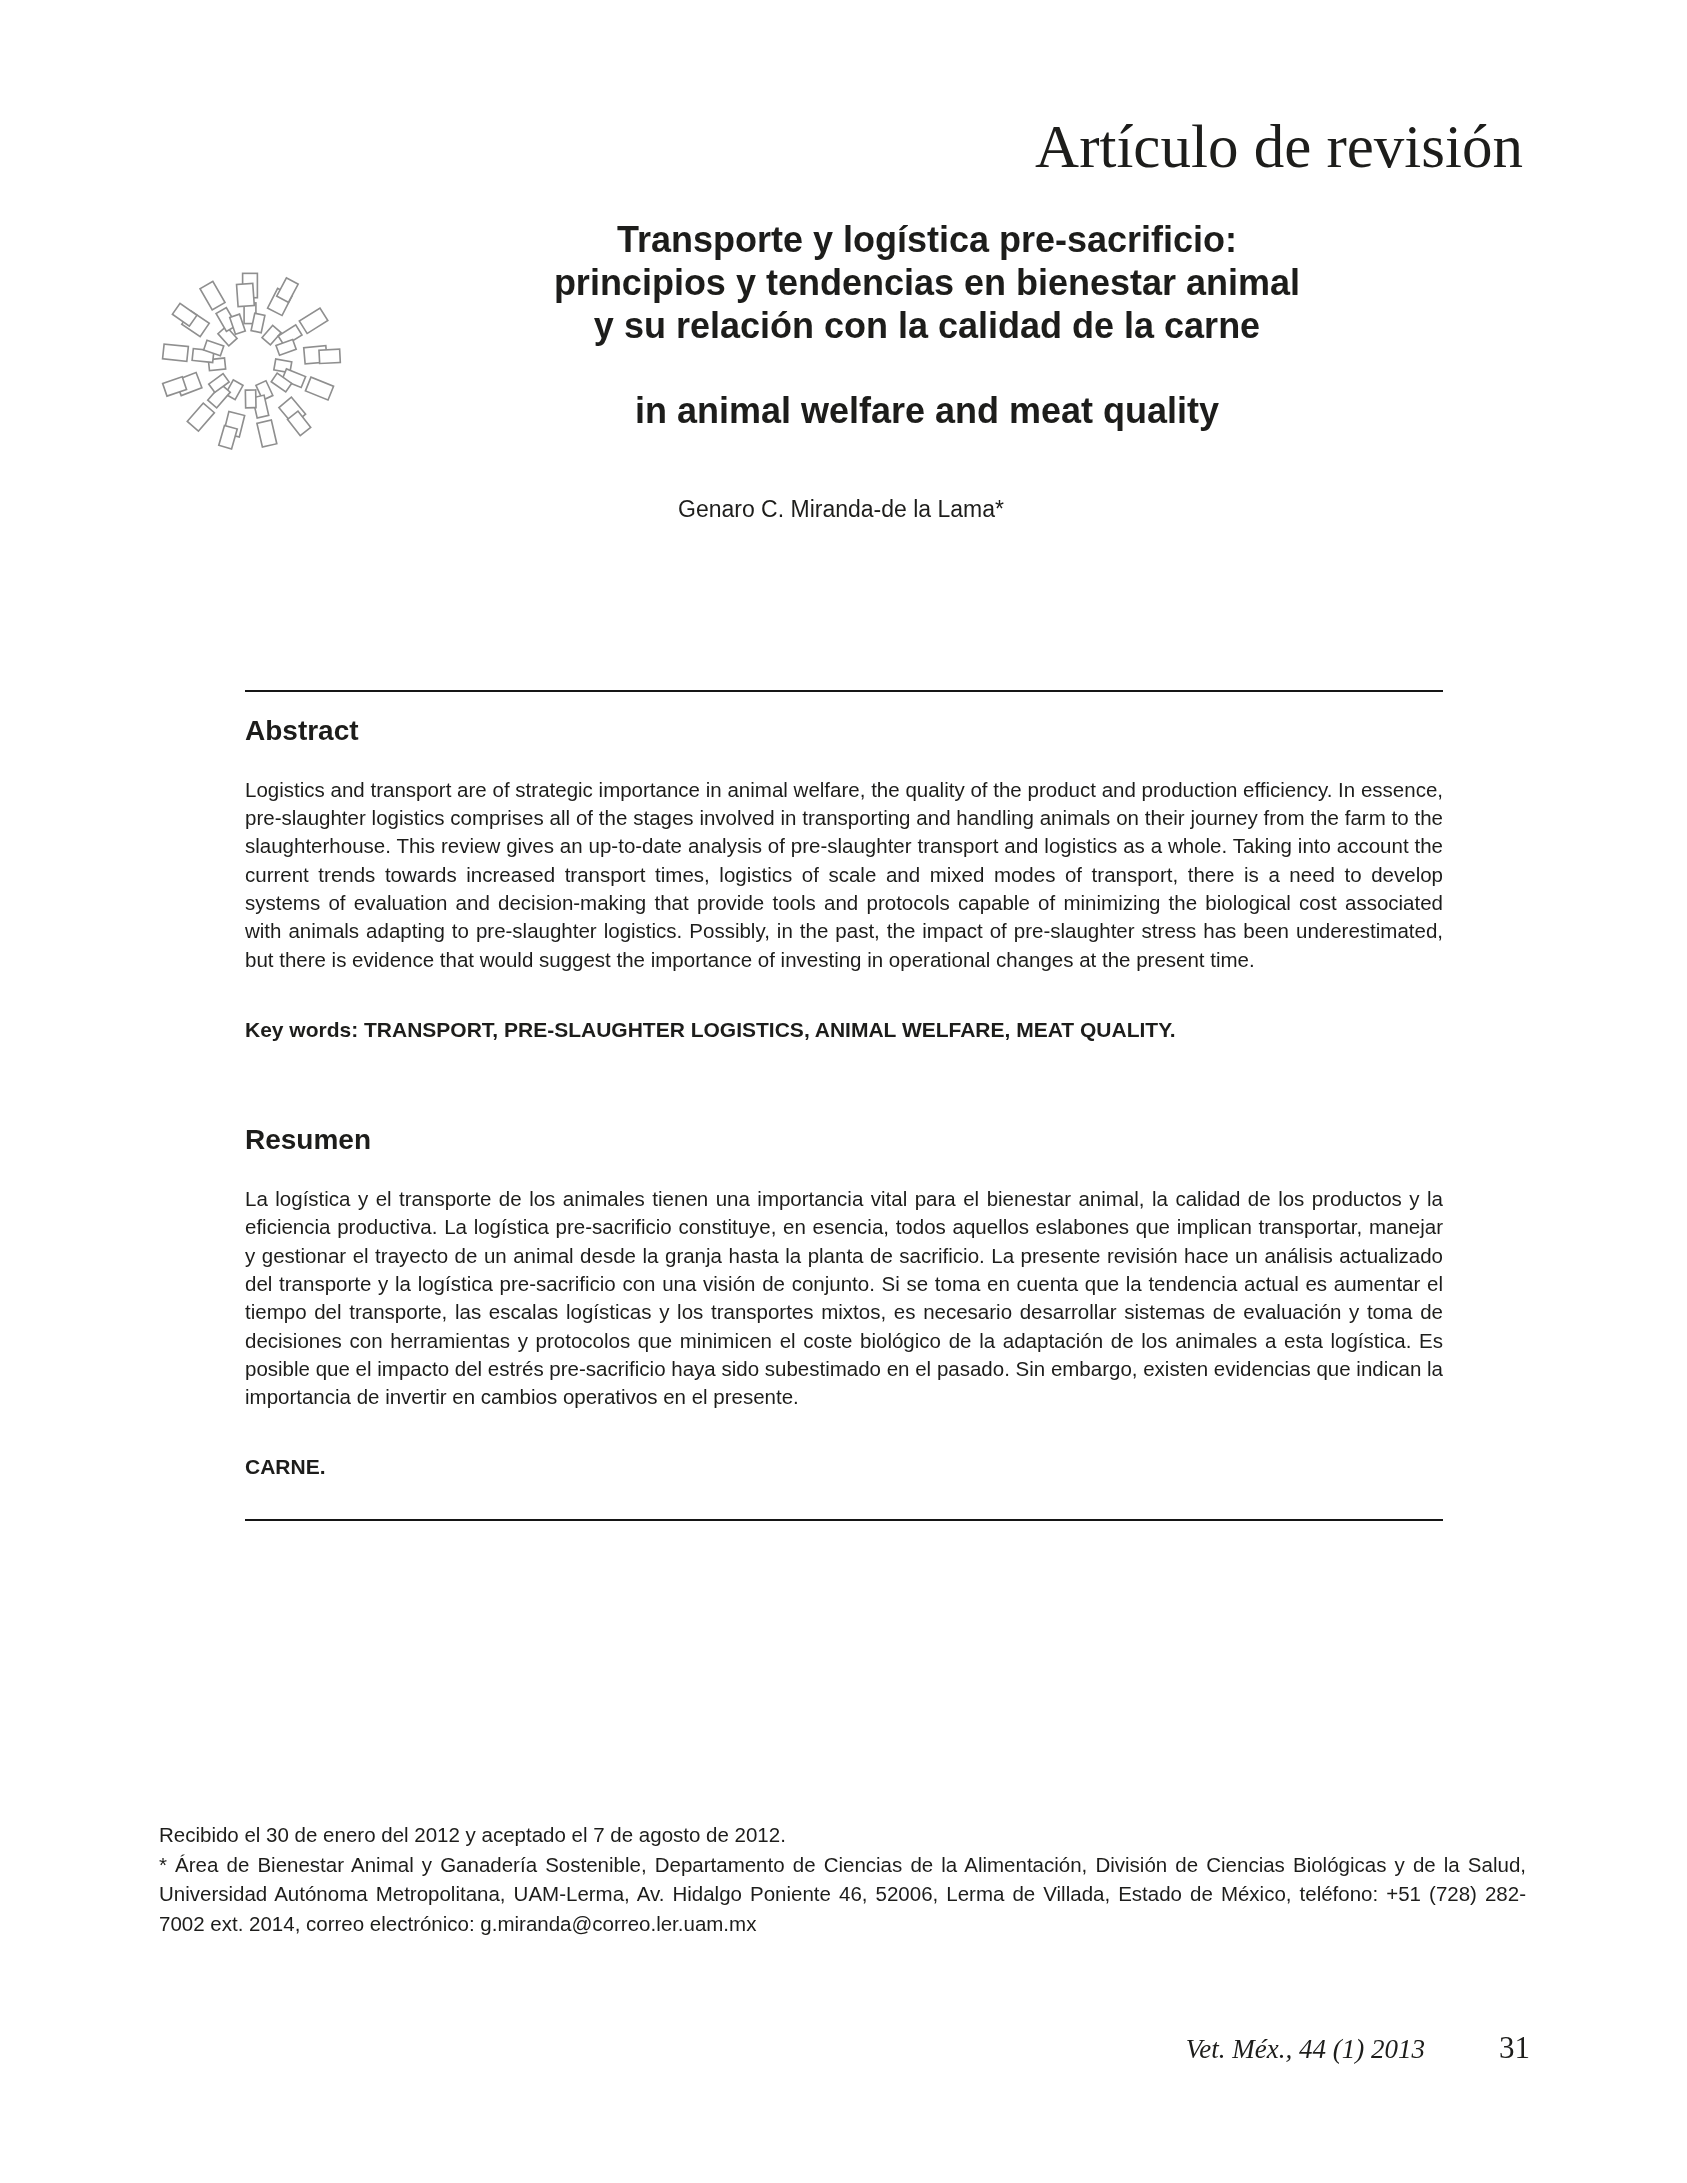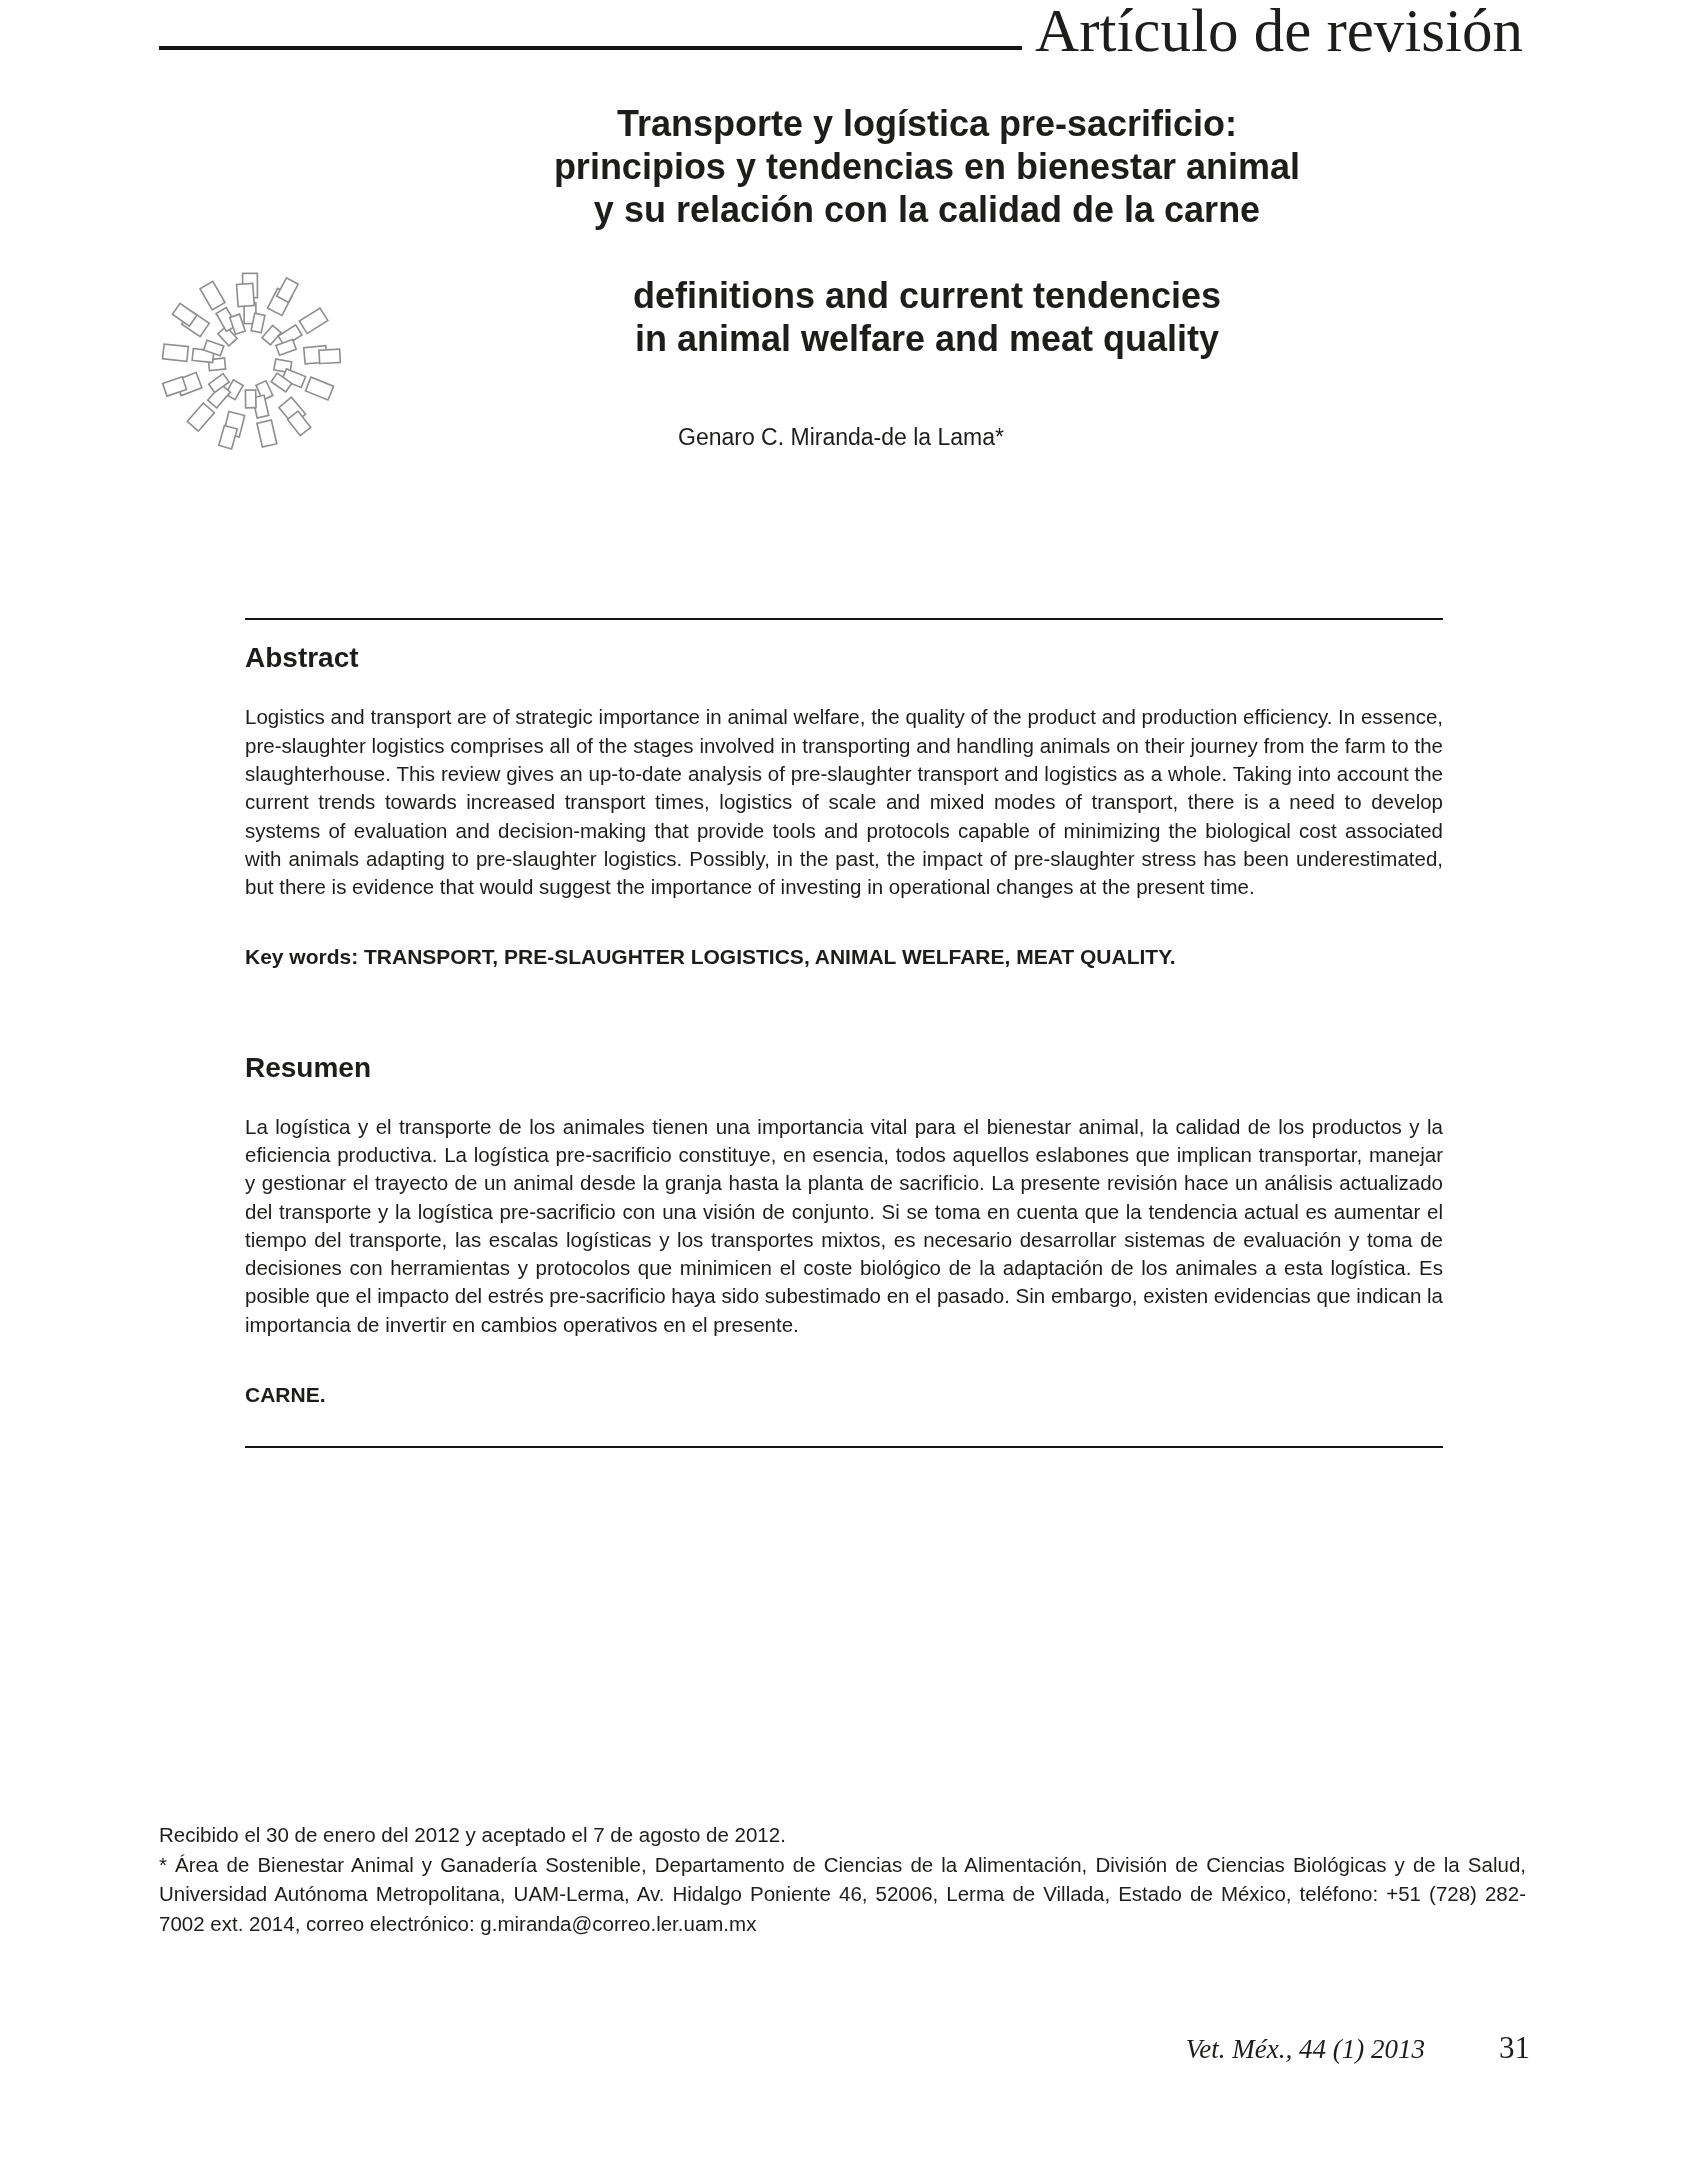--- a/index.html
+++ b/index.html
@@ -12,20 +12,22 @@
     color: #1d1d1b;
     font-family: "Liberation Sans", sans-serif;
     overflow: hidden;
   }
 
   
   .header-row {
     display: flex;
     align-items: flex-end;
     margin: 0 165px 0 159px;
+    padding-top: 101px;
+    flex-direction: column;
   }
   .header-rule {
     flex: 1 1 auto;
     border-bottom: 4.6px solid #161616;
     margin-bottom: 10.6px;
     margin-right: 13.2px;
   }
   .section-label {
     font-family: "Liberation Serif", serif;
     font-size: 61px;
@@ -175,21 +177,20 @@
     </svg>
   </div>
 
   <div class="titles">
     <div class="title-block">
       <div>Transporte y logística pre-sacrificio:</div>
       <div>principios y tendencias en bienestar animal</div>
       <div>y su relación con la calidad de la carne</div>
     </div>
     <div class="title-block">
-      <div>definitions and current tendencies</div>
       <div>in animal welfare and meat quality</div>
     </div>
   </div>
 
   <div class="author">Genaro C. Miranda-de la Lama*</div>
 
   <hr class="rule rule-top">
 
   <h2 class="section-heading">Abstract</h2>
   <p class="body-text">Logistics and transport are of strategic importance in animal welfare, the quality of the product and production efficiency. In essence, pre-slaughter logistics comprises all of the stages involved in transporting and handling animals on their journey from the farm to the slaughterhouse. This review gives an up-to-date analysis of pre-slaughter transport and logistics as a whole. Taking into account the current trends towards increased transport times, logistics of scale and mixed modes of transport, there is a need to develop systems of evaluation and decision-making that provide tools and protocols capable of minimizing the biological cost associated with animals adapting to pre-slaughter logistics. Possibly, in the past, the impact of pre-slaughter stress has been underestimated, but there is evidence that would suggest the importance of investing in operational changes at the present time.</p>

